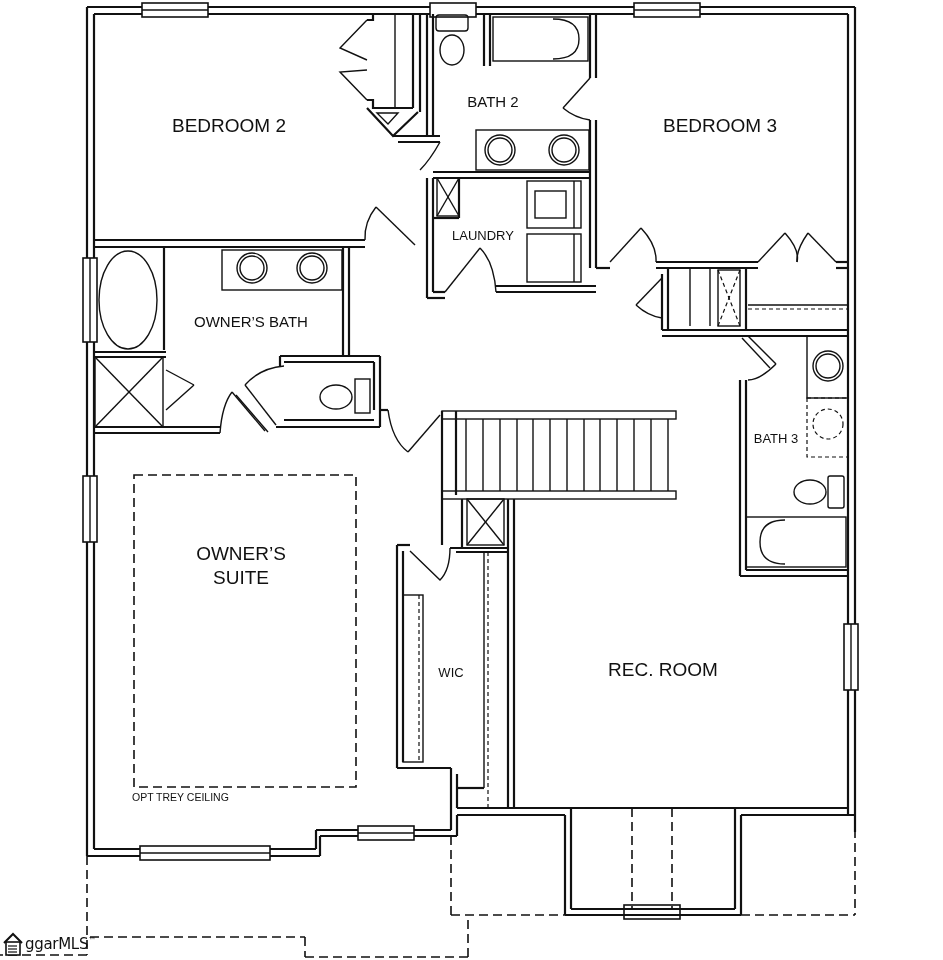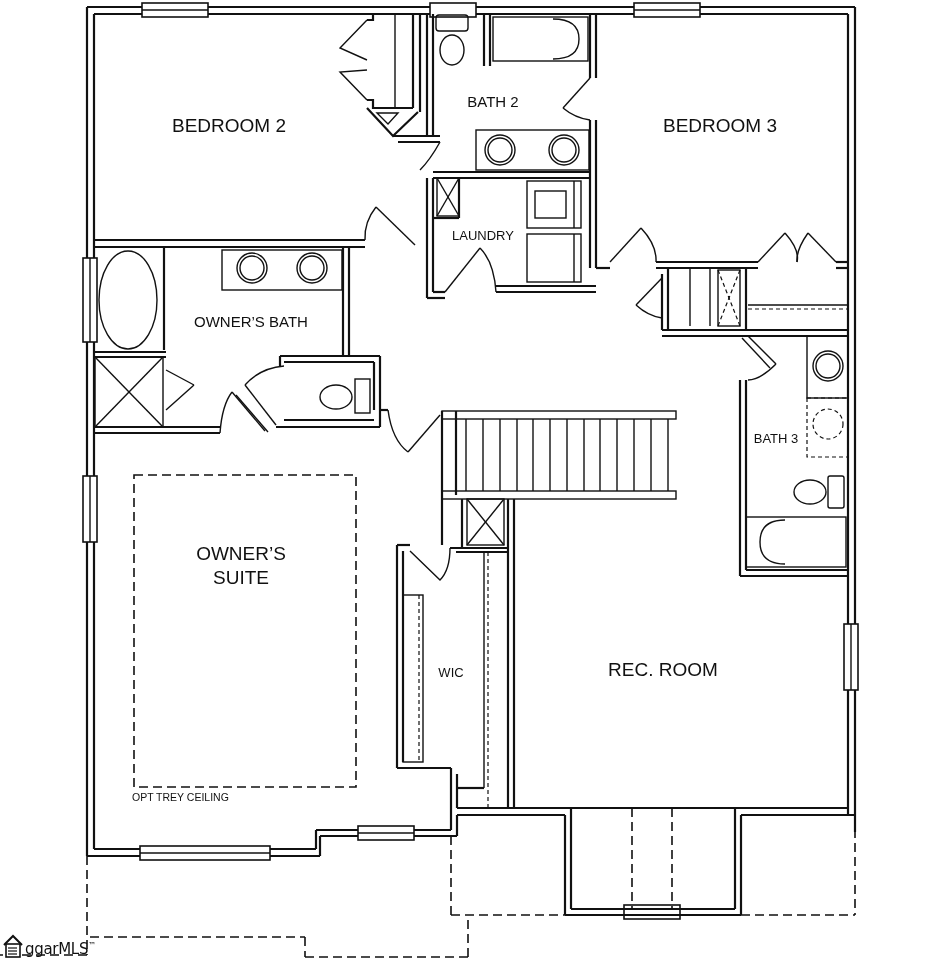--- a/index.html
+++ b/index.html
@@ -8,21 +8,21 @@
   .w { fill: none; stroke: #111; stroke-width: 2.2; }
   .t { fill: none; stroke: #111; stroke-width: 1.4; }
   .d { fill: none; stroke: #111; stroke-width: 1.6; stroke-dasharray: 9 5; }
   .ds { fill: none; stroke: #111; stroke-width: 1.2; stroke-dasharray: 4 3; }
   .win { fill: #fff; stroke: #111; stroke-width: 1.6; }
   .lbl { font-family: "Liberation Sans", "DejaVu Sans", sans-serif; fill: #111; }
   .room-lg { font-size: 19px; }
   .room-md { font-size: 15px; }
   .room-sm { font-size: 13px; }
   .note { font-size: 10.5px; }
-  .logo { position: absolute; left: 2px; top: 930px; height: 28px; display: flex; align-items: flex-end; }
+  .logo { position: absolute; left: 2px; top: 930px; height: 28px; display: flex; align-items: center; }
   .logo-icon { width: 22px; height: 24px; position: relative; }
   .logo-text { font-family: "DejaVu Sans", sans-serif; font-size: 15px; color: #111; letter-spacing: -0.3px; margin-left: 1px; }
   .logo-tm { font-size: 8px; vertical-align: super; }
 </style>
 </head>
 <body>
 
 <svg width="943" height="960" viewBox="0 0 943 960">
 
   <g>

